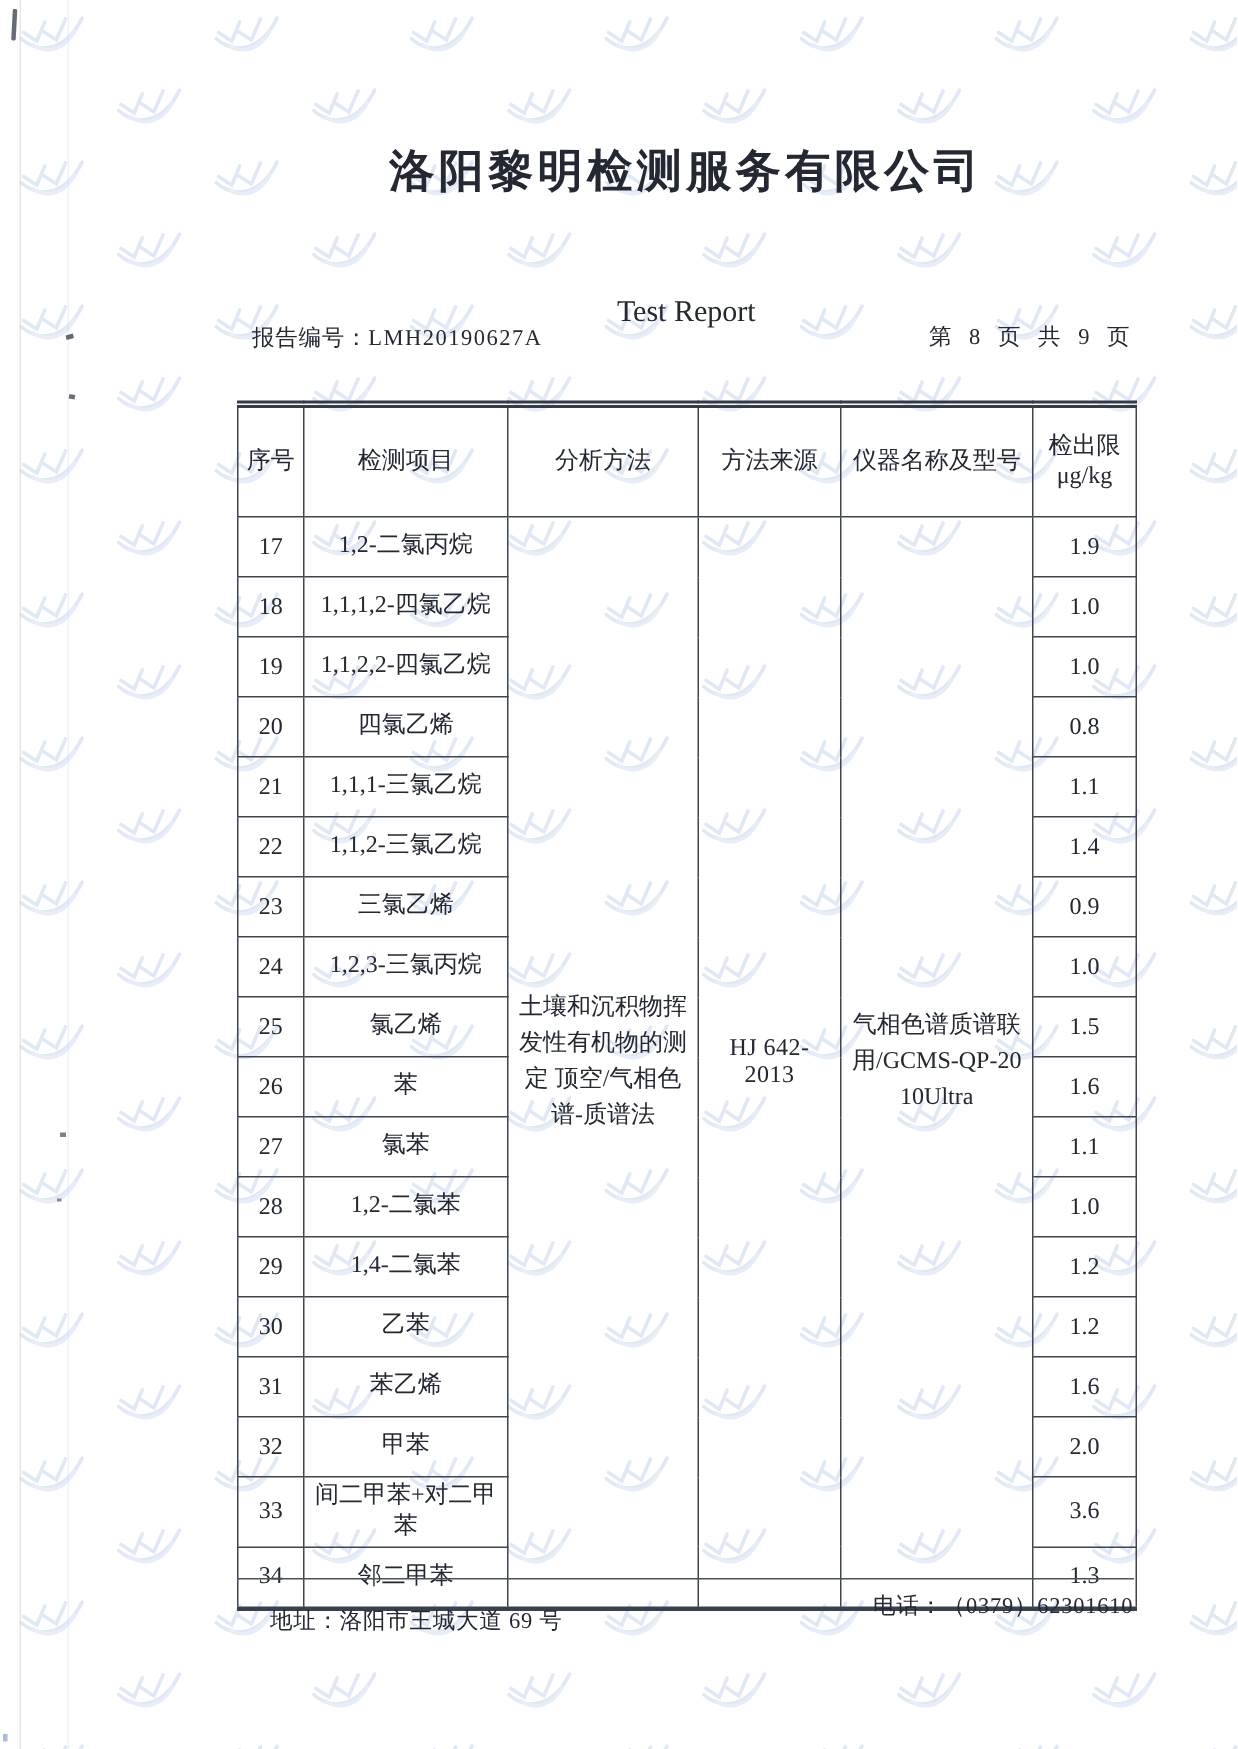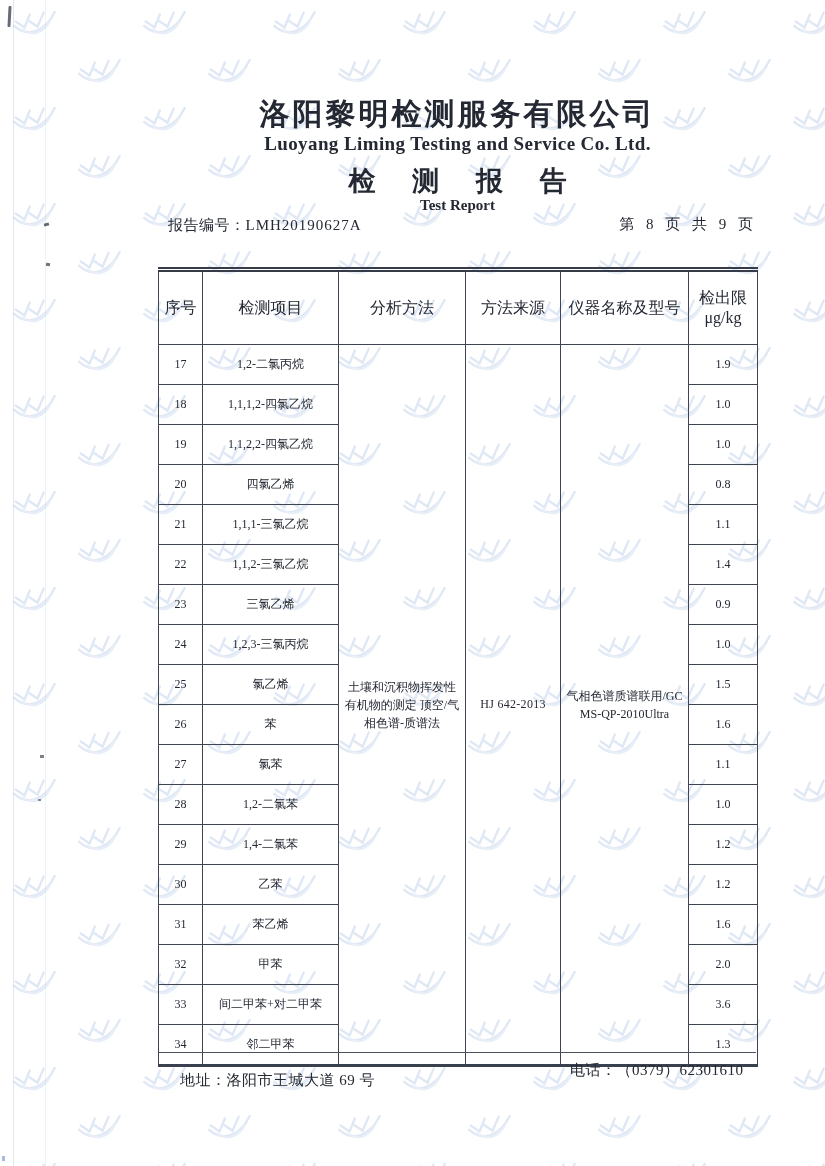--- a/index.html
+++ b/index.html
@@ -7,51 +7,51 @@
     position:relative;width:825px;height:1166px;background:#ffffff;overflow:hidden;
     font-family:"Liberation Serif","DejaVu Serif",serif;color:#242832;
   }
   .wm{position:absolute;top:0;left:0;z-index:0;}
   .content{position:absolute;top:0;left:0;width:825px;height:947px;z-index:2;}
   .abs{position:absolute;}
   .centered{left:158px;width:599px;text-align:center;}
   .company-cn{top:94px;font-size:30px;font-weight:bold;letter-spacing:3px;}
   .company-en{top:133px;font-size:19px;font-weight:bold;letter-spacing:0.4px;}
   .title-cn{top:163px;font-size:27px;font-weight:bold;letter-spacing:15px;text-indent:15px;}
-  .title-en{top:197px;font-size:15px;font-weight:bold;}
+  .title-en{top:197px;font-size:20px;font-weight:normal;}
   .meta-row{top:212px;left:158px;width:599px;font-size:15px;}
   .report-no{position:absolute;left:10px;top:4px;letter-spacing:0.5px;}
   .report-no .val{letter-spacing:1px;}
   .page-ind{position:absolute;right:0;top:3px;letter-spacing:4px;margin-left:36px;}
   .table-title{top:239px;font-size:19px;font-weight:bold;letter-spacing:1.5px;}
 
   .report-table{
     position:absolute;top:267px;left:158px;width:599px;
     border-collapse:collapse;table-layout:fixed;
     border-top:5px double #353b48;
   }
   .report-table th,.report-table td{
     border:1.5px solid #3e4451;text-align:center;vertical-align:middle;
     font-weight:normal;color:#242832;
   }
   .report-table{border-bottom:3px solid #39404e;}
   .report-table th{height:68px;font-size:16px;line-height:1.35;padding:2px;}
-  .report-table td{height:35px;font-size:12px;padding:2px 4px;}
+  .report-table td{height:35px;font-size:16px;padding:2px 4px;}
   .c-no{font-size:15px;}
   .c-item{line-height:1.3;}
   .c-method{padding:2px 12px;line-height:1.5;margin-top:40px;}
   .c-source{font-size:16px;letter-spacing:0.3px;}
   .c-instr{padding:2px 7px;word-break:break-all;line-height:1.5;}
   .c-limit{font-size:15px;padding-top:9px;}
   .h-limit div{line-height:1.25;}
 
   .footer-line{top:1052px;left:158px;width:598px;border-top:1.5px solid #4a505c;height:0;}
   .footer-text{top:1059px;left:158px;width:599px;font-size:15px;}
   .addr{position:absolute;left:22px;top:12px;letter-spacing:0.5px;}
-  .phone{position:absolute;left:412px;top:2px;letter-spacing:0.5px;}
+  .phone{position:absolute;left:424px;top:2px;letter-spacing:0.5px;}
 
   
   .artifact{position:absolute;z-index:3;}
   .edge-line-1{left:13px;top:0;width:1px;height:1166px;background:rgba(175,186,202,0.35);}
   .edge-line-2{left:45px;top:0;width:1px;height:1166px;background:rgba(188,197,212,0.22);}
   .sliver{left:8px;top:6px;width:3px;height:21px;background:#333947;opacity:0.75;transform:rotate(3deg);border-radius:1px;}
   .speck-a{left:44px;top:223px;width:5px;height:3px;background:#3a4150;opacity:0.8;transform:rotate(-15deg);}
   .speck-b{left:46px;top:263px;width:4px;height:3px;background:#3a4150;opacity:0.75;transform:rotate(10deg);}
   .speck-c{left:40px;top:755px;width:4px;height:3px;background:#434a58;opacity:0.7;}
   .speck-d{left:38px;top:799px;width:3px;height:2px;background:#4a5160;opacity:0.65;}
@@ -86,22 +86,20 @@
   <div class="artifact edge-line-2"></div>
   <div class="artifact sliver"></div>
   <div class="artifact speck-a"></div>
   <div class="artifact speck-b"></div>
   <div class="artifact speck-c"></div>
   <div class="artifact speck-d"></div>
   <div class="artifact speck-e"></div>
 
   <div class="content">
     <div class="abs centered company-cn">洛阳黎明检测服务有限公司</div>
-    <div class="abs centered company-en">Luoyang Liming Testing and Service Co. Ltd.</div>
-    <div class="abs centered title-cn">检 测 报 告</div>
     <div class="abs centered title-en">Test Report</div>
 
     <div class="abs meta-row">
       <span class="report-no"><span>报告编号：</span><span class="val">LMH20190627A</span></span>
       <span class="page-ind">第 8 页 共 9 页</span>
     </div>
 
 
     <table class="report-table">
       <colgroup>

